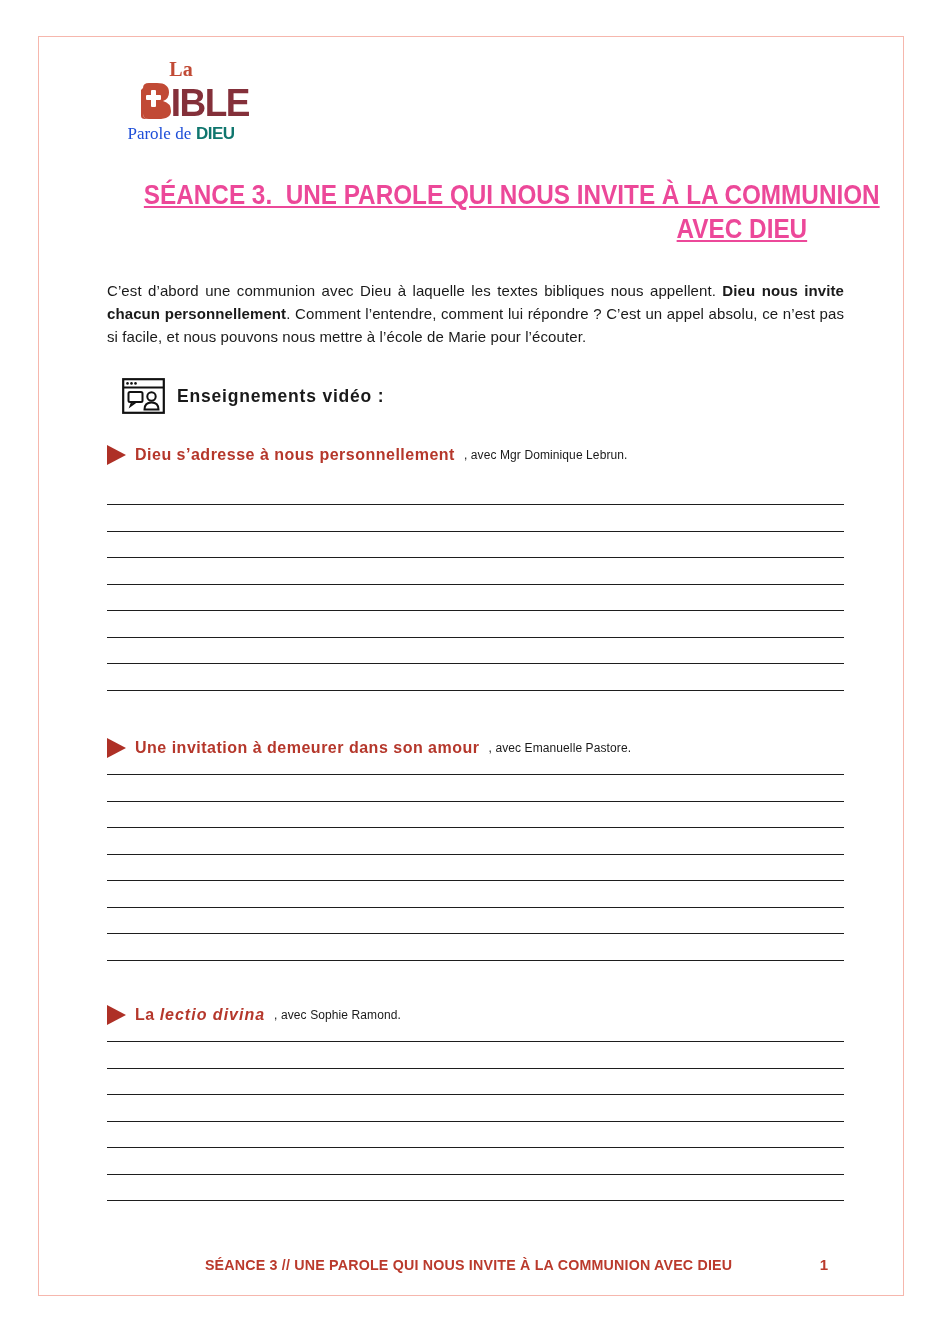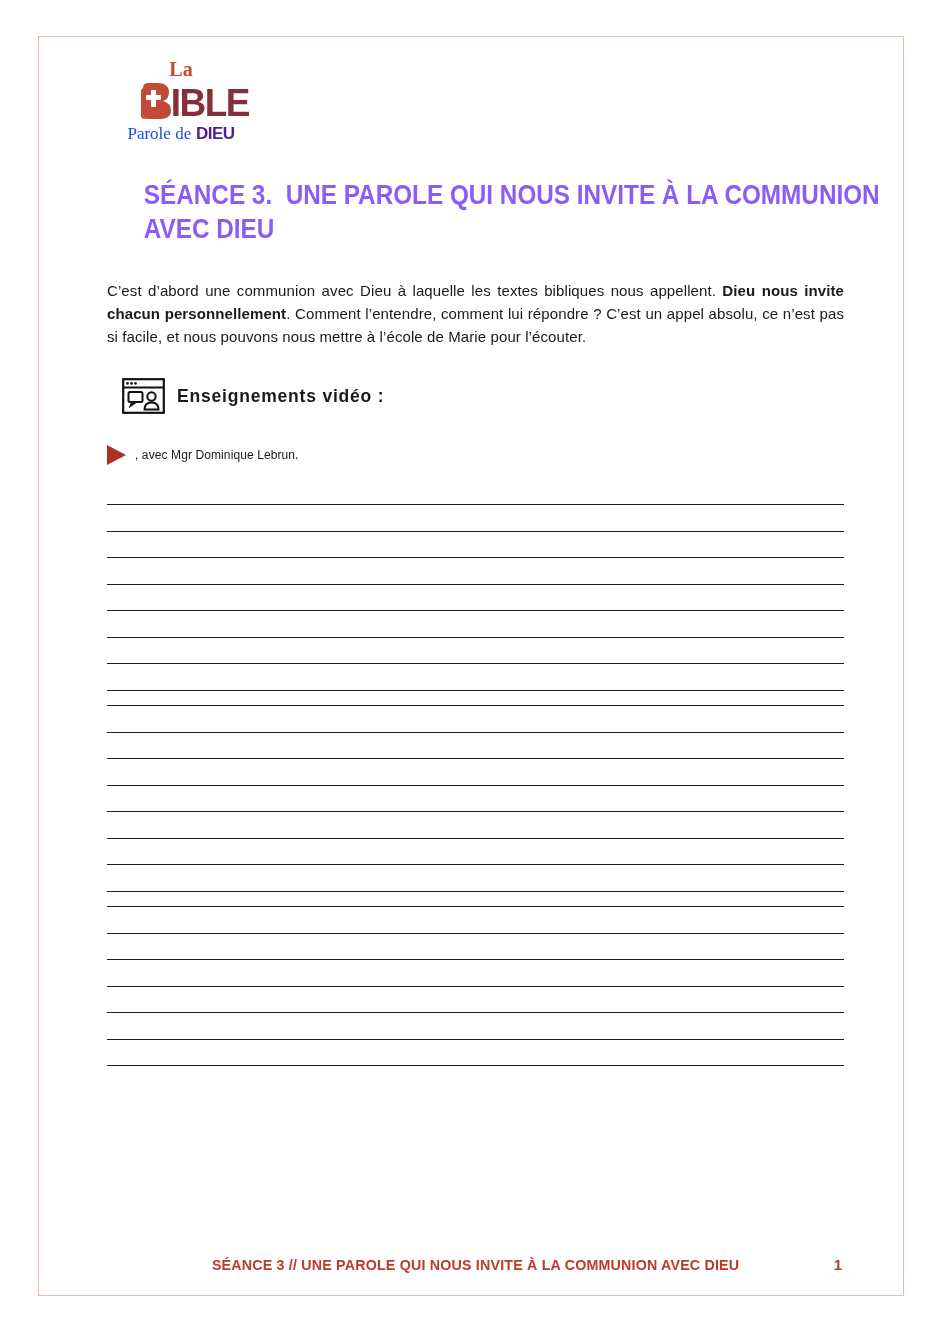--- a/index.html
+++ b/index.html
@@ -30,30 +30,31 @@
   }
   .logo-bible{display:flex;align-items:flex-end;justify-content:flex-end;height:41px;}
   .logo-book{display:inline-block;width:31px;height:40px;}
   .logo-ible{
     font-weight:bold;font-size:37px;color:#84303a;
     letter-spacing:-1.5px;line-height:0.88;
     transform:scaleY(1.05);transform-origin:bottom;
   }
   .logo-tagline{margin-top:4px;font-size:17px;white-space:nowrap;}
   .logo-parole{font-family:Liberation Serif, serif;color:#1d4ed8;}
-  .logo-dieu{font-weight:bold;color:#4c1d95;letter-spacing:-0.5px;}
+  .logo-dieu{font-weight:bold;color:#0f766e;letter-spacing:-0.5px;}
 
   
   .page-title{
     margin-top:36px;
-    color:#8b5cf6;
+    color:#ec4899;
     font-weight:bold;
     font-size:27px;
     line-height:34px;
-    text-align:left;
+    text-align:right;
+    text-decoration:underline;
   }
   .title-line{display:block;white-space:nowrap;transform:scaleX(0.9);transform-origin:center;}
 
   
   .intro{
     margin-top:33px;
     font-size:15px;
     line-height:23px;
     text-align:justify;
     letter-spacing:0.1px;
@@ -88,21 +89,21 @@
   .s2-heading{margin-top:46px;}
   .s3-heading{margin-top:43px;}
 
   .ruled-line{height:25.5px;border-bottom:1.6px solid #1e1e1e;}
   .lines-s1{margin-top:12.5px;}
   .lines-s2{margin-top:-11px;}
   .lines-s3{margin-top:-11px;}
 
   
   .footer{
-    position:absolute;left:107px;right:91px;top:1256px;height:20px;
+    position:absolute;left:107px;right:105px;top:1256px;height:20px;
     color:#ba3a2c;font-weight:bold;font-size:15px;
     text-align:center;
   }
   .footer-title{display:inline-block;white-space:nowrap;letter-spacing:0.2px;transform:scaleX(0.95);transform-origin:center;}
   .footer-page{position:absolute;right:2px;top:0;font-size:15px;}
 </style>
 </head>
 <body>
 
 <div class="page-border"></div>
@@ -149,44 +150,55 @@
         <path d="M10,24 L8.5,28 L14,24" fill="none" stroke="#111" stroke-width="1.8"></path>
         <circle cx="29.5" cy="18.5" r="4.2" fill="#fff" stroke="#111" stroke-width="2"></circle>
         <path d="M22.5,31.5 Q22.5,24.5 29.5,24.5 Q36.5,24.5 36.5,31.5 Z" fill="#fff" stroke="#111" stroke-width="2"></path>
       </svg>
     </span>
     <span class="video-header-label">Enseignements vidéo :</span>
   </div>
 
   <div class="section-heading s1-heading">
     <span class="play-icon"></span>
+    <span class="heading-red"><span>Dieu s’adresse à nous personnellement</span><em></em></span>
     <span class="heading-rest">, avec Mgr Dominique Lebrun.</span>
   </div>
   <div class="lines-block lines-s1">
       <div class="ruled-line"></div>
       <div class="ruled-line"></div>
       <div class="ruled-line"></div>
       <div class="ruled-line"></div>
       <div class="ruled-line"></div>
       <div class="ruled-line"></div>
       <div class="ruled-line"></div>
       <div class="ruled-line"></div>
     </div>
 
+  <div class="section-heading s2-heading">
+    <span class="play-icon"></span>
+    <span class="heading-red"><span>Une invitation à demeurer dans son amour</span><em></em></span>
+    <span class="heading-rest">, avec Emanuelle Pastore.</span>
+  </div>
   <div class="lines-block lines-s2">
       <div class="ruled-line"></div>
       <div class="ruled-line"></div>
       <div class="ruled-line"></div>
       <div class="ruled-line"></div>
       <div class="ruled-line"></div>
       <div class="ruled-line"></div>
       <div class="ruled-line"></div>
       <div class="ruled-line"></div>
     </div>
 
+  <div class="section-heading s3-heading">
+    <span class="play-icon"></span>
+    <span class="heading-red"><span>La </span><em>lectio divina</em></span>
+    <span class="heading-rest">, avec Sophie Ramond.</span>
+  </div>
   <div class="lines-block lines-s3">
       <div class="ruled-line"></div>
       <div class="ruled-line"></div>
       <div class="ruled-line"></div>
       <div class="ruled-line"></div>
       <div class="ruled-line"></div>
       <div class="ruled-line"></div>
       <div class="ruled-line"></div>
     </div>
 

